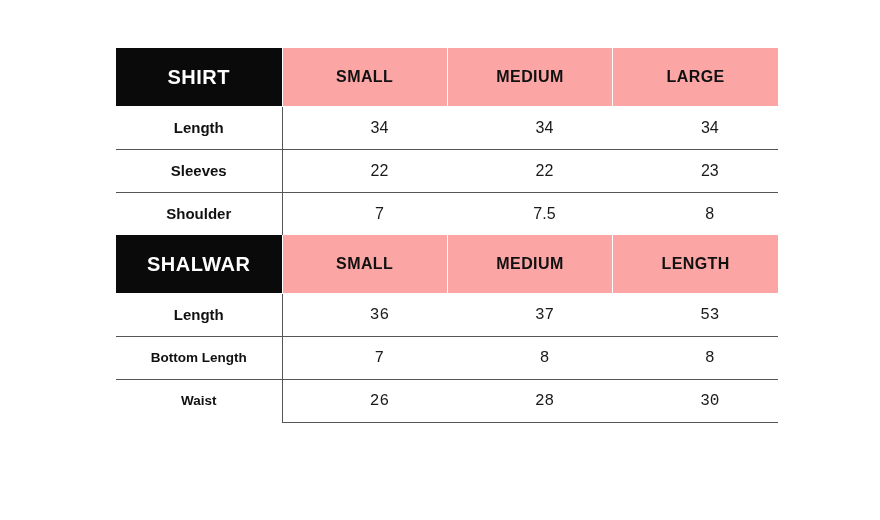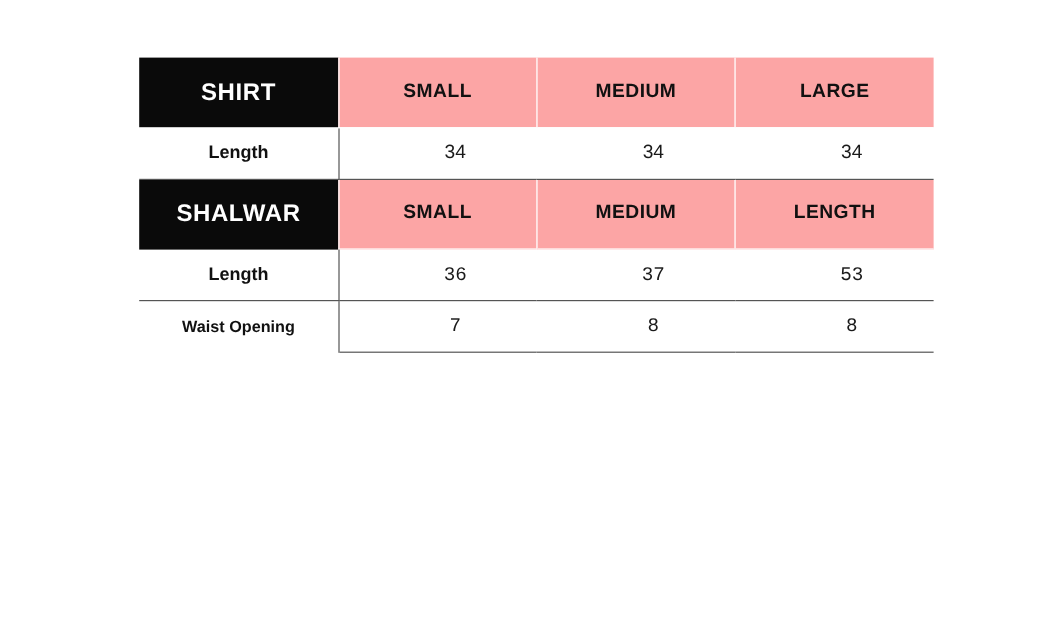--- a/index.html
+++ b/index.html
@@ -118,20 +118,32 @@
           <th class="col">LARGE</th>
         </tr>
       </thead>
       <tbody>
         <tr>
           <td class="rowlabel">Length</td>
           <td class="value">34</td>
           <td class="value">34</td>
           <td class="value">34</td>
         </tr>
+        <tr>
+          <td class="rowlabel">Sleeves</td>
+          <td class="value">22</td>
+          <td class="value">22</td>
+          <td class="value">23</td>
+        </tr>
+        <tr class="last-row">
+          <td class="rowlabel">Shoulder</td>
+          <td class="value">7</td>
+          <td class="value">7.5</td>
+          <td class="value">8</td>
+        </tr>
       </tbody>
     </table>
 
     <div class="table-gap"></div>
 
     <table class="size-table t2">
       <colgroup>
         <col class="label-col">
         <col class="val-col">
         <col class="val-col">
@@ -146,22 +158,28 @@
         </tr>
       </thead>
       <tbody>
         <tr>
           <td class="rowlabel">Length</td>
           <td class="value">36</td>
           <td class="value">37</td>
           <td class="value">53</td>
         </tr>
         <tr>
-          <td class="rowlabel small-label">Waist Opening</td>
+          <td class="rowlabel small-label">Bottom Length</td>
           <td class="value">7</td>
           <td class="value">8</td>
           <td class="value">8</td>
+        </tr>
+        <tr>
+          <td class="rowlabel small-label">Waist</td>
+          <td class="value">26</td>
+          <td class="value">28</td>
+          <td class="value">30</td>
         </tr>
       </tbody>
     </table>
 
   </div>
 </div>
 
 </body></html>

